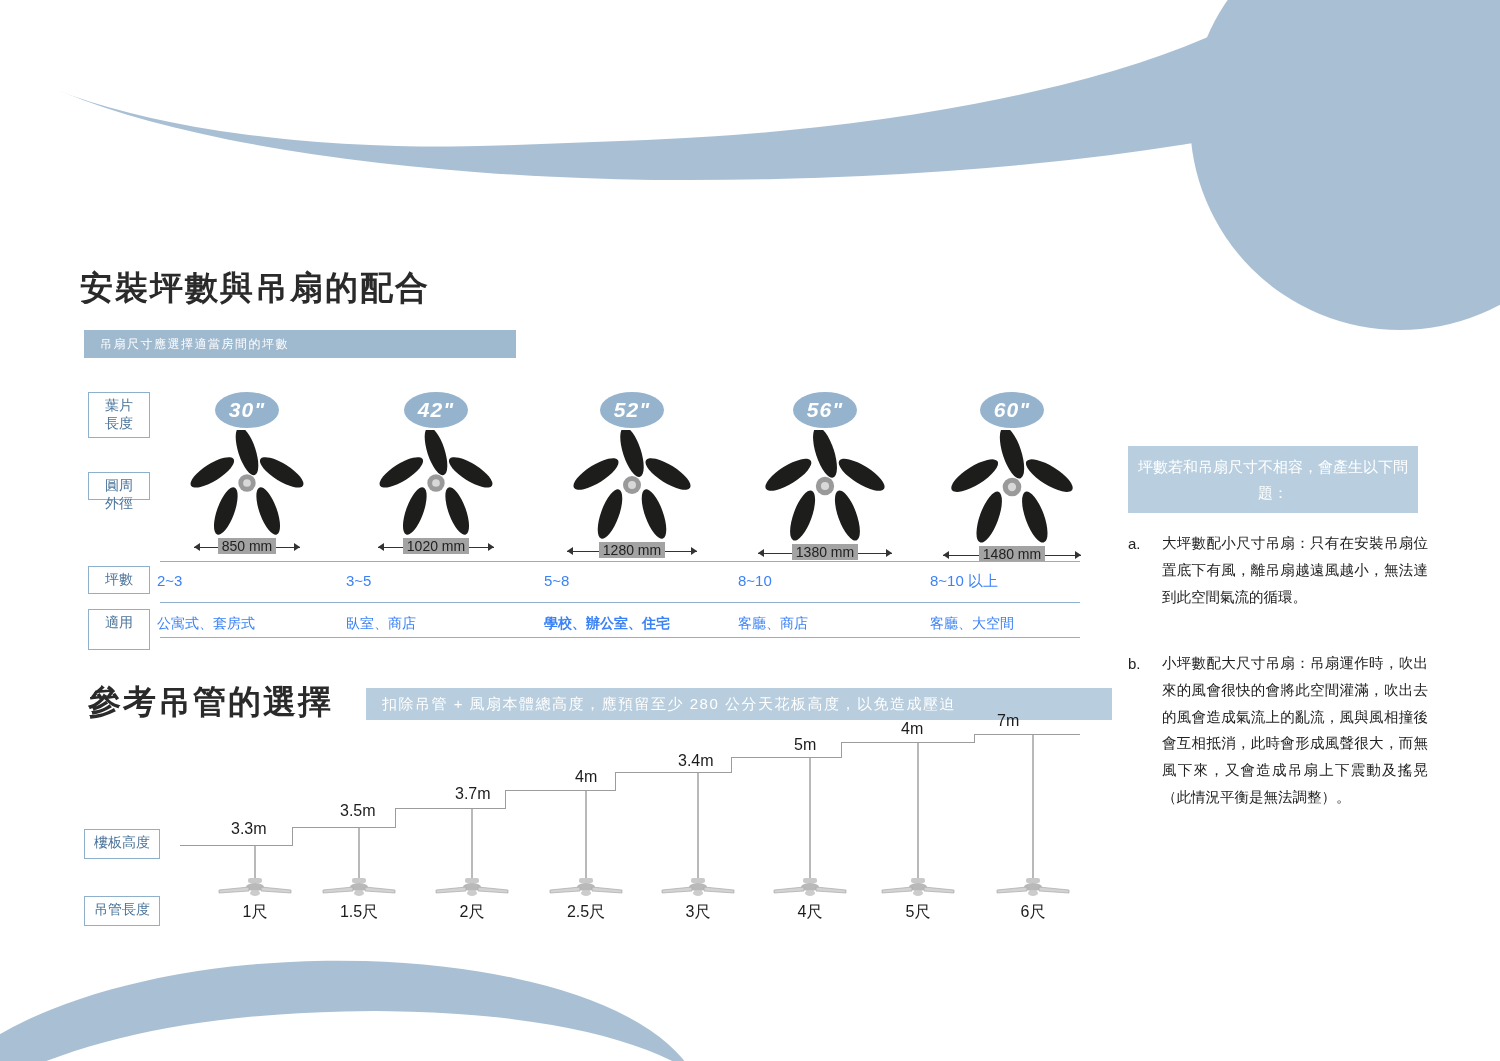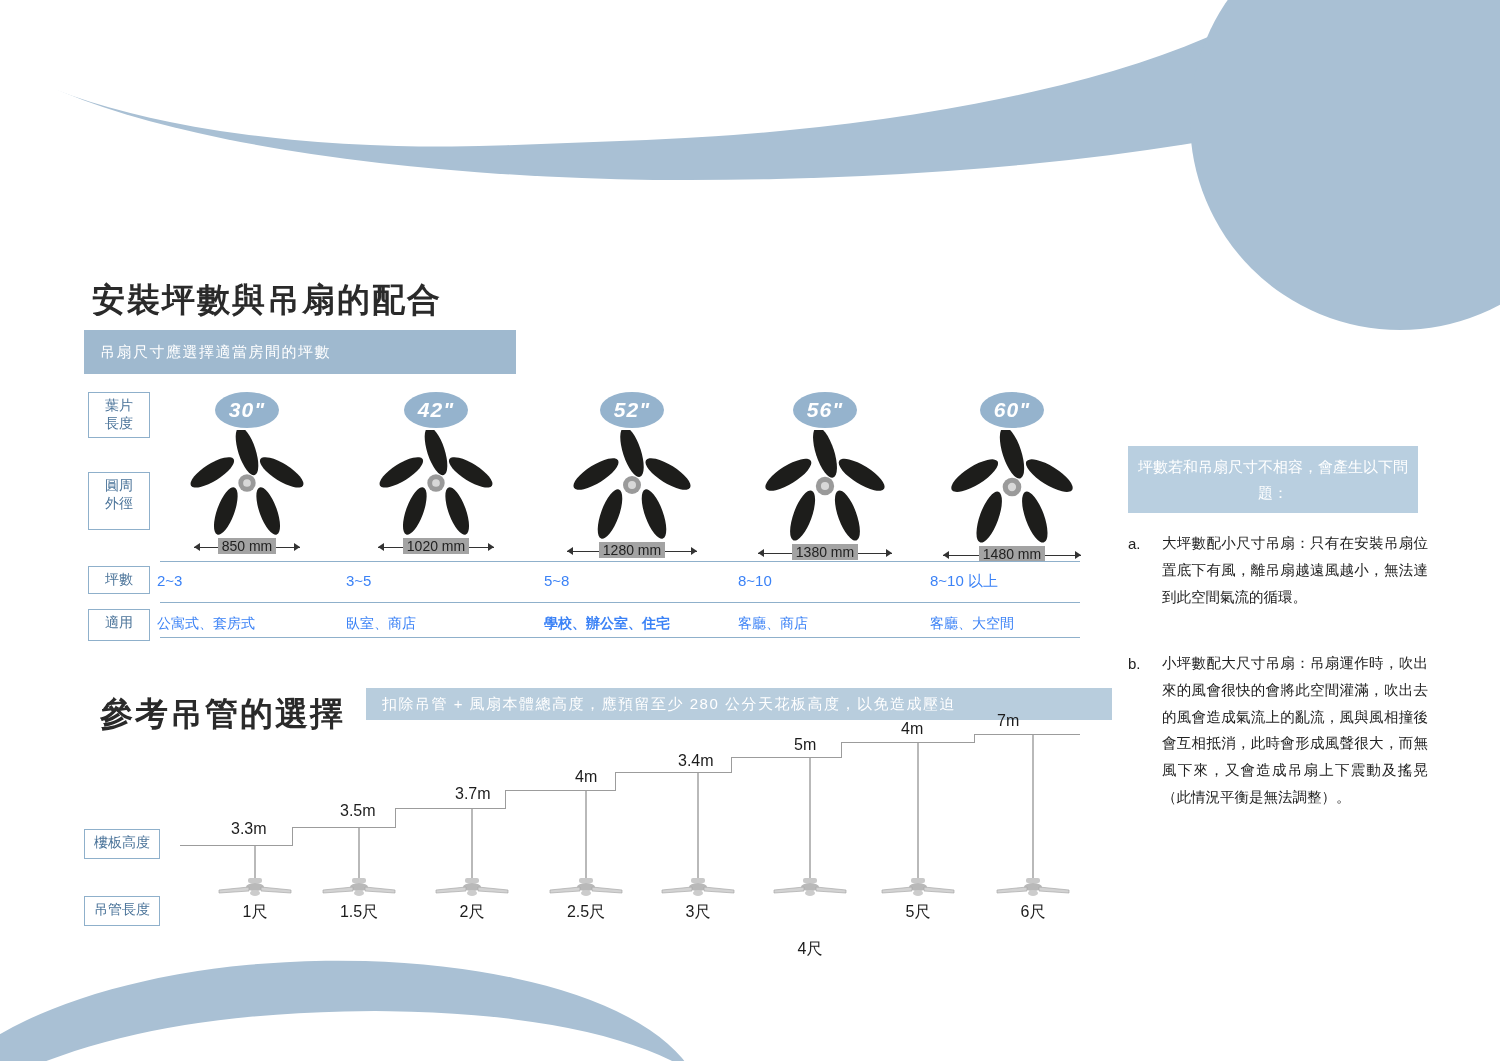--- a/index.html
+++ b/index.html
@@ -65,36 +65,36 @@
     transform: rotate(-5deg);
   }
 
   
   .page {
     position: absolute;
     inset: 0;
   }
   h1.section-title {
     position: absolute;
-    margin: 12px;
+    margin: 0;
     font-size: 33px;
     font-weight: bold;
     color: #2a2a2a;
     letter-spacing: 2px;
   }
   .ribbon {
     position: absolute;
     background: #9fb9cf;
     color: #ffffff;
-    font-size: 15px;
+    font-size: 12px;
     letter-spacing: 1.5px;
     display: flex;
     align-items: center;
     padding: 0 16px;
-    height: 44px;
+    height: 28px;
   }
   .ribbon.light {
     background: #b8cddd;
   }
   .row-label {
     position: absolute;
     border: 1px solid #8fb0cb;
     color: #4a7399;
     font-size: 14px;
     text-align: center;
@@ -253,23 +253,23 @@
 <div class="bg-bottom"></div>
 <div class="bg-bottom-cover"></div>
 
 <div class="page">
 
   <h1 class="section-title" style="left:80px; top:266px;">安裝坪數與吊扇的配合</h1>
 
   <div class="ribbon" style="left:84px; top:330px; width:400px;">吊扇尺寸應選擇適當房間的坪數</div>
 
   <div class="row-label" style="left:88px; top:392px; width:62px; height:46px;">葉片<br>長度</div>
-  <div class="row-label" style="left:88px; top:472px; width:62px; height:58px;">圓周<br>外徑</div>
+  <div class="row-label" style="left:88px; top:472px; width:62px; height:28px;">圓周<br>外徑</div>
   <div class="row-label" style="left:88px; top:566px; width:62px; height:28px;">坪數</div>
-  <div class="row-label" style="left:88px; top:609px; width:62px; height:32px;text-align:center;">適用</div>
+  <div class="row-label" style="left:88px; top:609px; width:62px; height:41px;text-align:center;">適用</div>
 
   <div class="fan-col" style="left:167px;">
     <div class="size-badge">30"</div>
     <svg class="fan-svg" width="118" height="106" viewBox="0 0 120 110">
       <g fill="#1d1d1b">
         <ellipse cx="60" cy="22" rx="9" ry="26" transform="rotate(-18 60 22)"></ellipse>
         <ellipse cx="24" cy="44" rx="9" ry="26" transform="rotate(58 24 44)"></ellipse>
         <ellipse cx="96" cy="44" rx="9" ry="26" transform="rotate(-58 96 44)"></ellipse>
         <ellipse cx="38" cy="84" rx="9" ry="26" transform="rotate(20 38 84)"></ellipse>
         <ellipse cx="82" cy="84" rx="9" ry="26" transform="rotate(-20 82 84)"></ellipse>
@@ -480,21 +480,21 @@
     <path d="M4 14 L34 11 L34 15 L4 17 Z" fill="#d3d3d3" stroke="#a9a9a9" stroke-width="0.7"></path>
     <path d="M76 14 L46 11 L46 15 L76 17 Z" fill="#d3d3d3" stroke="#a9a9a9" stroke-width="0.7"></path>
     <ellipse cx="40" cy="17" rx="5" ry="3" fill="#cccccc"></ellipse>
   </svg>
 
   <div class="foot-val" style="left:210px; top:902px;">1尺</div>
   <div class="foot-val" style="left:314px; top:902px;">1.5尺</div>
   <div class="foot-val" style="left:427px; top:902px;">2尺</div>
   <div class="foot-val" style="left:541px; top:902px;">2.5尺</div>
   <div class="foot-val" style="left:653px; top:902px;">3尺</div>
-  <div class="foot-val" style="left:765px; top:902px;margin-top:37px;">4尺</div>
+  <div class="foot-val" style="left:765px; top:902px;">4尺</div>
   <div class="foot-val" style="left:873px; top:902px;">5尺</div>
   <div class="foot-val" style="left:988px; top:902px;">6尺</div>
 
   <div class="note-header">坪數若和吊扇尺寸不相容，會產生以下問題：</div>
 
   <div class="note-item" style="top:530px;">
     <span class="marker">a.</span>
     <span class="body">大坪數配小尺寸吊扇：只有在安裝吊扇位置底下有風，離吊扇越遠風越小，無法達到此空間氣流的循環。</span>
   </div>
 

